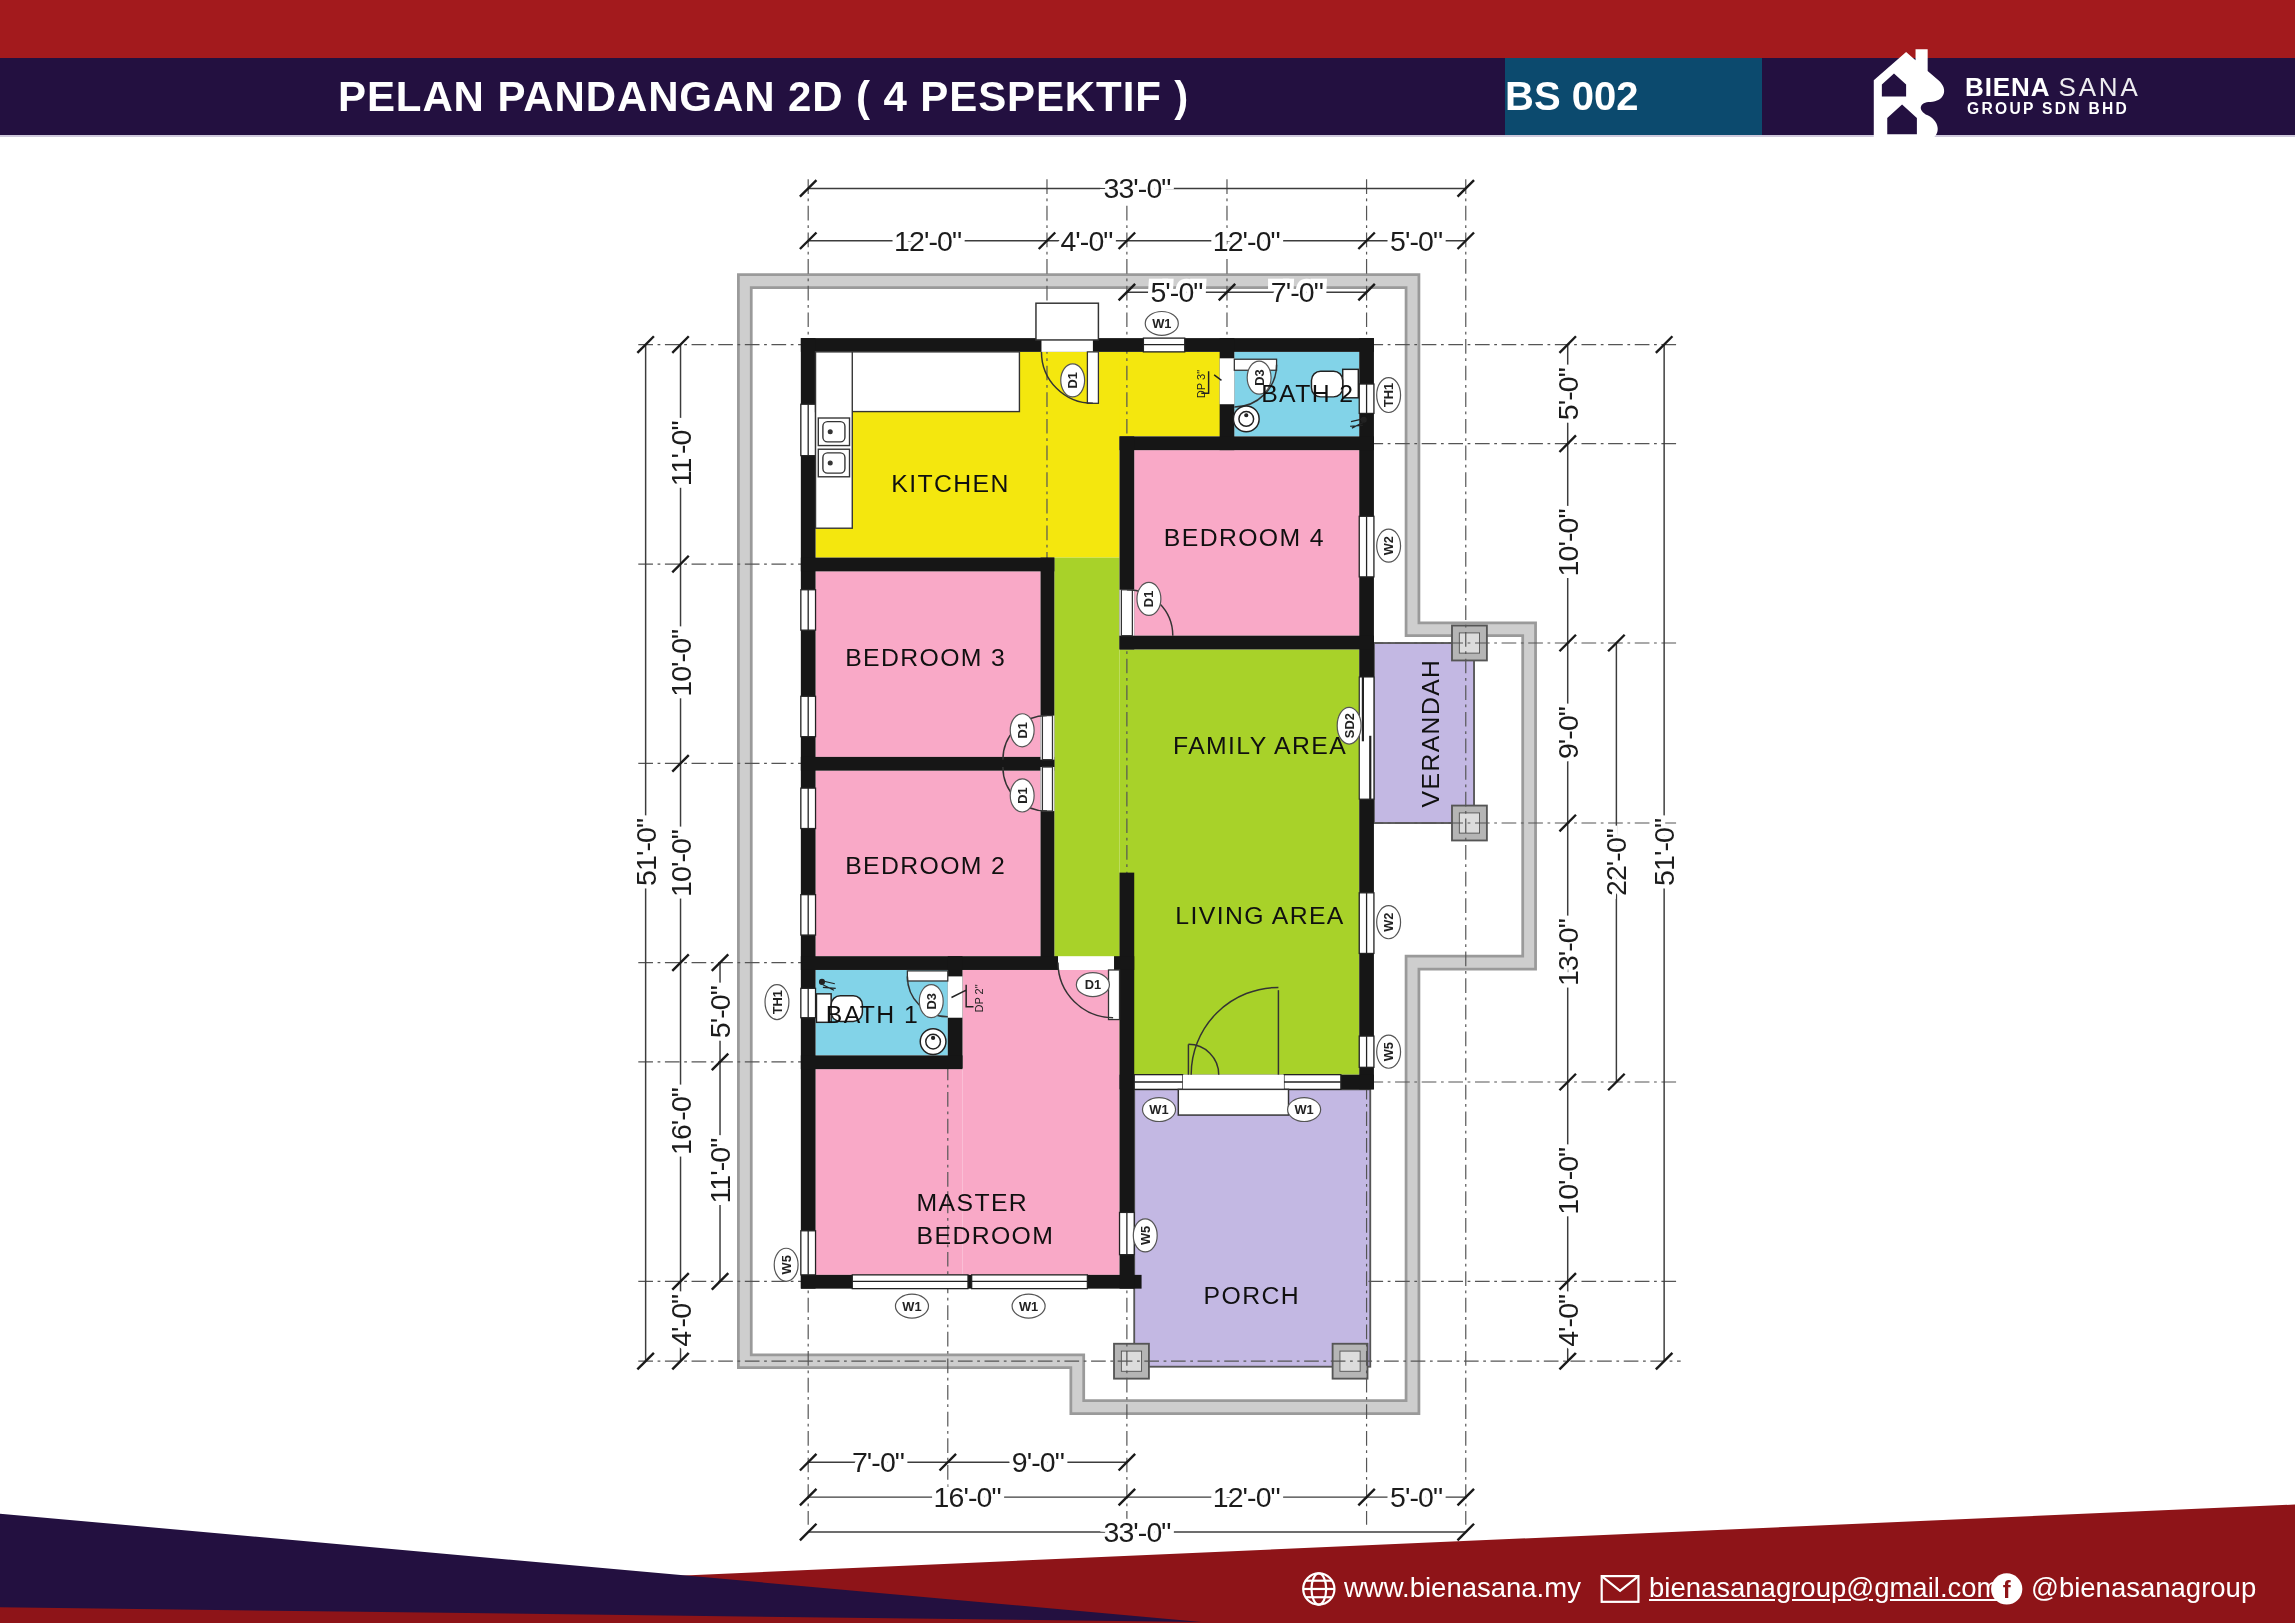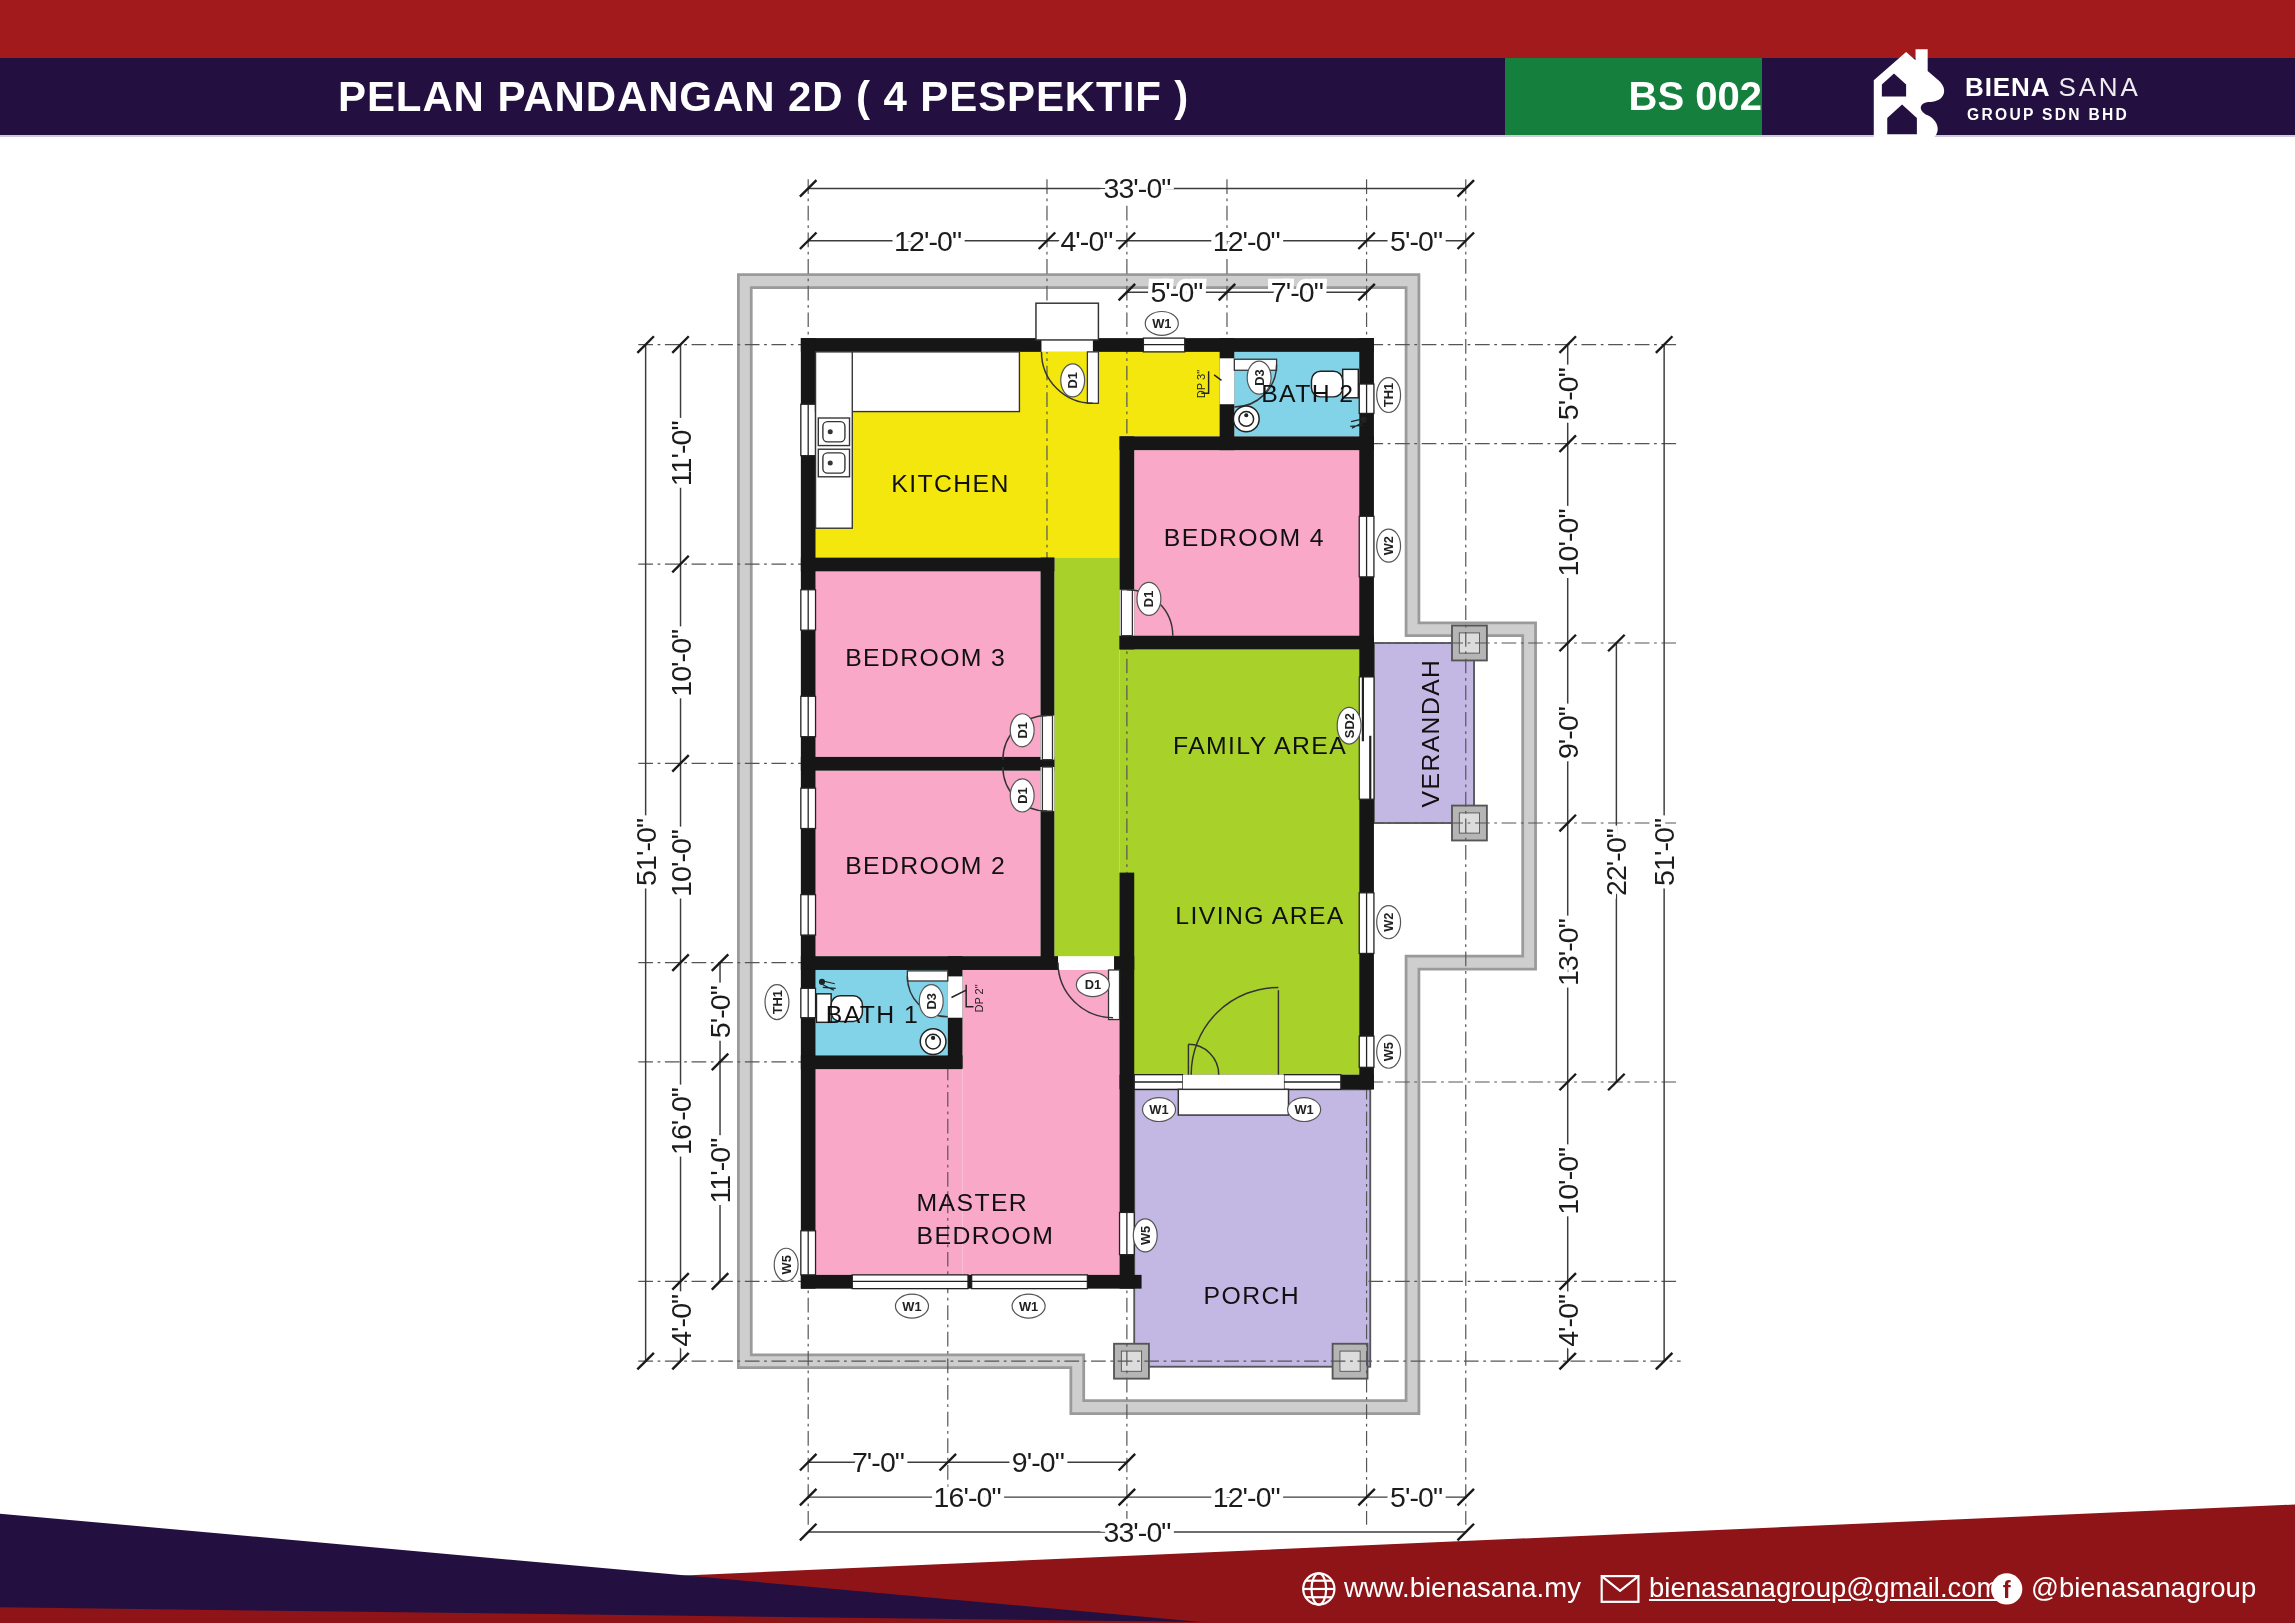--- a/index.html
+++ b/index.html
@@ -4,27 +4,27 @@
 <style>
   html,body{margin:0;padding:0;background:#ffffff;}
   #page{position:relative;width:2296px;height:1624px;background:#ffffff;overflow:hidden;
         font-family:"Liberation Sans",sans-serif;}
   
   .top-red{position:absolute;left:0;top:0;width:2296px;height:58px;background:#a31a1d;}
   .navy-band{position:absolute;left:0;top:58px;width:2296px;height:77px;background:#231040;
              border-bottom:2.8px solid #cfc9dc;}
   .hdr-title{position:absolute;left:338px;top:58px;height:77px;line-height:77px;color:#fff;
              font-size:42px;font-weight:800;letter-spacing:0.9px;white-space:nowrap;}
-  .hdr-badge{position:absolute;left:1505px;top:58px;width:257px;height:77px;background:#15803d;
-             color:#fff;font-size:40px;font-weight:800;text-align:right;line-height:77px;}
+  .hdr-badge{position:absolute;left:1505px;top:58px;width:257px;height:77px;background:#0c4a6e;
+             color:#fff;font-size:40px;font-weight:800;text-align:left;line-height:77px;}
   .logo-mark{position:absolute;left:1871px;top:48px;}
   .logo-text{position:absolute;left:1965px;top:72px;color:#fff;font-size:26px;font-weight:800;
              letter-spacing:0.9px;white-space:nowrap;}
   .logo-text .light{font-weight:300;opacity:.92;letter-spacing:2.8px;}
-  .logo-sub{position:absolute;left:1967px;top:106px;color:#fff;font-size:15.6px;font-weight:700;
+  .logo-sub{position:absolute;left:1967px;top:100px;color:#fff;font-size:15.6px;font-weight:700;
             letter-spacing:2.3px;}
   
   .ft-item{position:absolute;color:#fff;font-size:27.5px;white-space:nowrap;}
   
   text{font-family:"Liberation Sans",sans-serif;}
   .dim{font-size:31px;fill:#1c1c1c;letter-spacing:-1px;paint-order:stroke fill;stroke:#fff;stroke-width:9px;}
   .room{font-size:27px;fill:#101010;letter-spacing:1.5px;paint-order:stroke fill;stroke-width:0;}
   .tagt{font-size:14px;fill:#222;font-weight:700;}
   .tiny{font-size:12px;fill:#222;}
 </style>

